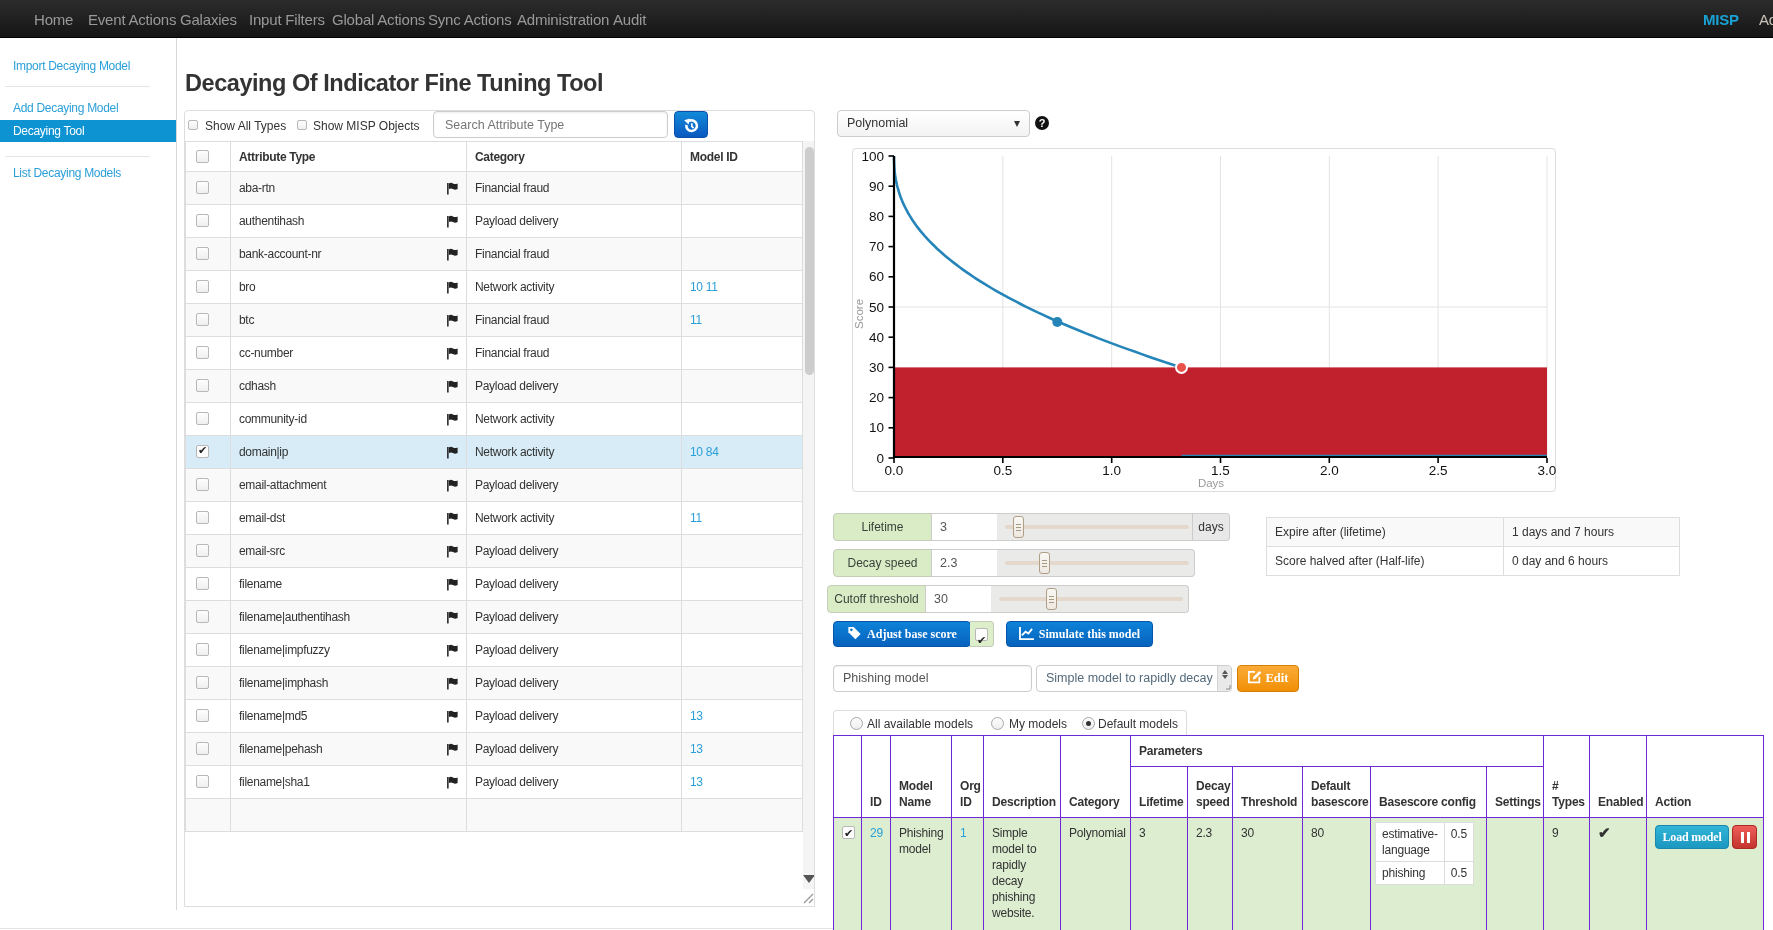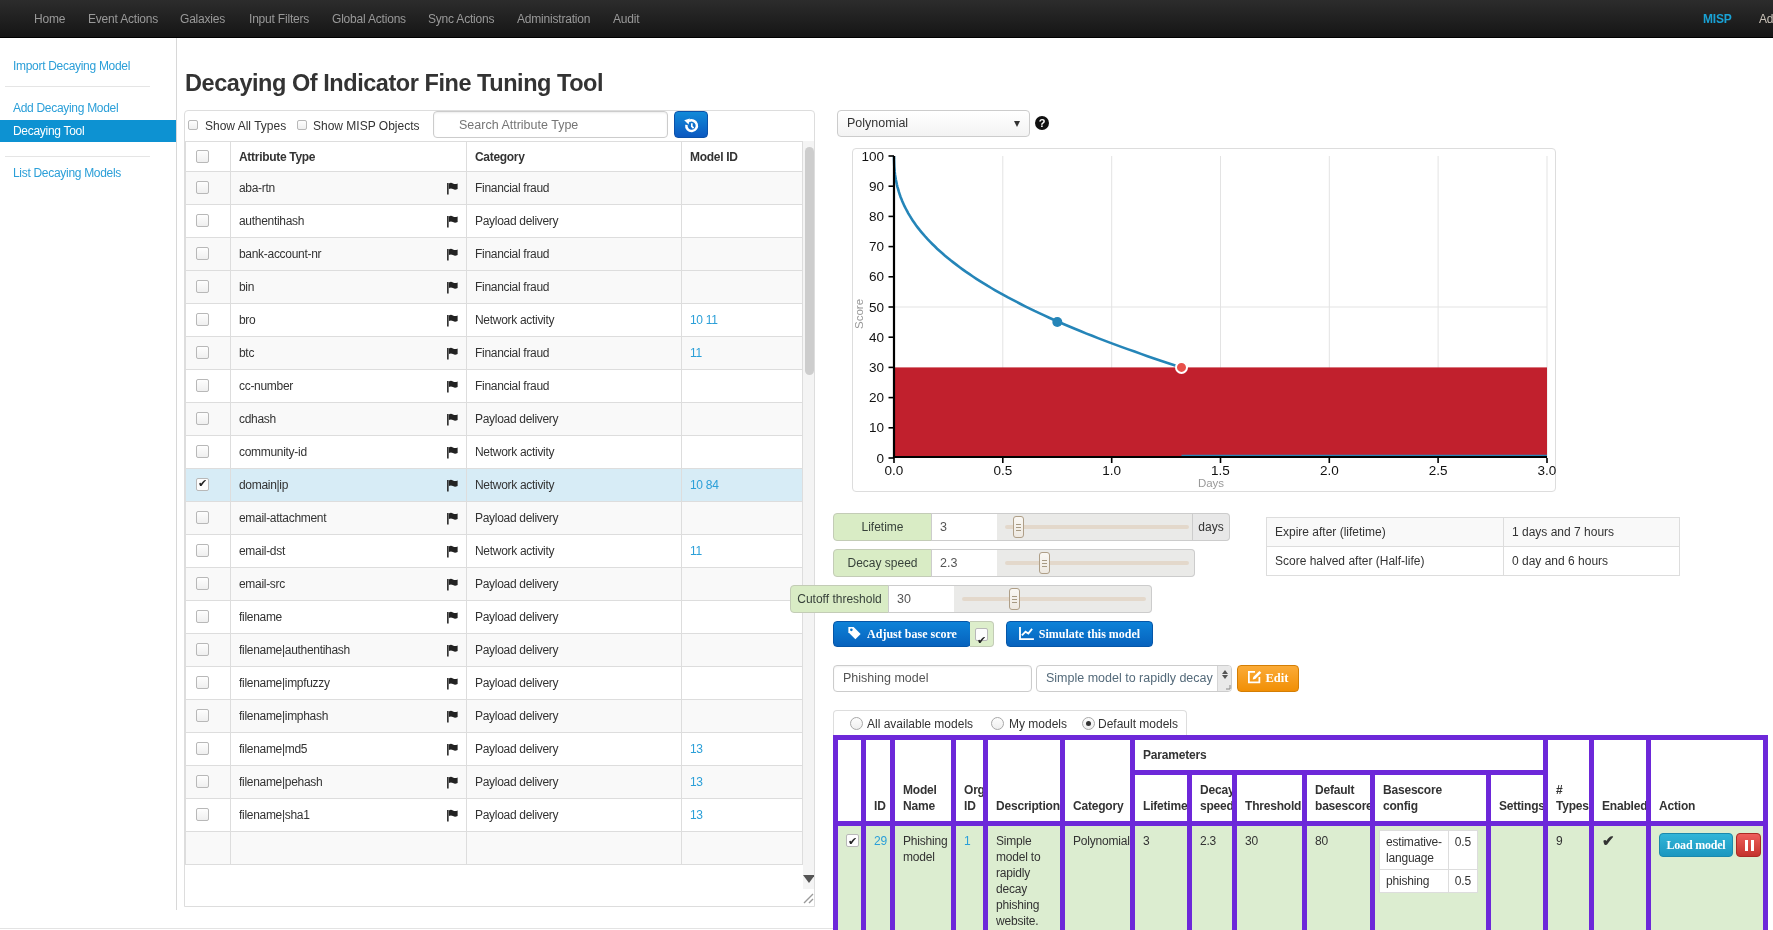--- a/index.html
+++ b/index.html
@@ -3,21 +3,21 @@
 <meta charset="utf-8">
 <style>
 * { margin:0; padding:0; box-sizing:border-box; }
 html,body { width:1773px; height:930px; overflow:hidden; background:#fff;
   font-family:"Liberation Sans", sans-serif; font-size:12px; color:#333; }
 a { color:#2b9fd8; text-decoration:none; }
 
 
 #navbar { position:absolute; left:0; top:0; width:1773px; height:38px;
   background:linear-gradient(#2c2c2c,#151515); border-bottom:1px solid #000; }
-#navbar .item { position:absolute; top:0; line-height:39px; color:#999; font-size:12px; letter-spacing:-0.2px; }
+#navbar .item { position:absolute; top:0; line-height:39px; color:#999; font-size:15px; letter-spacing:-0.2px; }
 #navbar .brand { color:#19a2d5; font-weight:bold; }
 #navbar .adm { color:#c9c2b8; }
 
 
 #sidebar { position:absolute; left:0; top:38px; width:177px; height:872px; border-right:1px solid #d8d8d8; }
 #sidebar a.lnk { position:absolute; left:13px; font-size:12px; letter-spacing:-0.3px; color:#2b9fd8; }
 #sidebar .divider { position:absolute; left:5px; width:145px; border-top:1px solid #e5e5e5; }
 #sidebar .active { position:absolute; left:0; top:82px; width:176px; height:22px;
   background:#0d92d2; color:#fff; font-size:12px; letter-spacing:-0.3px; line-height:22px; padding-left:13px; }
 
@@ -26,21 +26,21 @@
 
 
 #lpanel { position:absolute; left:184px; top:110px; width:631px; height:797px;
   border:1px solid #ddd; border-radius:4px 4px 0 0; overflow:hidden; }
 .cb { display:inline-block; width:13px; height:13px; border:1px solid #b8b8b8; border-radius:2px;
   background:linear-gradient(#fefefe,#efefef); vertical-align:-2px; }
 .cb.checked { position:relative; background:#fdfdfd; }
 .cb.checked:after { content:"\2714"; position:absolute; left:1px; top:-2px; font-size:11px; color:#222; }
 #searchrow { position:absolute; left:0; top:0; width:629px; height:29px; font-size:12px; }
 #searchinput { position:absolute; left:248px; top:0px; width:235px; height:27px;
-  border:1px solid #ccc; border-radius:4px; padding-left:25px; font-size:12.5px; color:#999;
+  border:1px solid #ccc; border-radius:4px; padding-left:11px; font-size:12.5px; color:#999;
   font-family:"Liberation Sans",sans-serif; box-shadow:inset 0 1px 2px rgba(0,0,0,.08); }
 #searchbtn { position:absolute; left:489px; top:0px; width:34px; height:27px; border-radius:4px;
   background:linear-gradient(#118ad8,#0b58c0); border:1px solid #0b51a8; }
 
 
 #atable { position:absolute; left:0; top:30px; width:617px; border-collapse:collapse; table-layout:fixed; font-size:12px; letter-spacing:-0.3px; }
 #atable th, #atable td { border:1px solid #ddd; padding:0 8px; height:33px; overflow:hidden; white-space:nowrap; text-align:left; }
 #atable th { font-weight:bold; height:30px; background:#fff; }
 #atable tr.odd td { background:#f9f9f9; }
 #atable tr.sel td { background:#d7ecf6; }
@@ -105,21 +105,21 @@
 
 
 #radiorow { position:absolute; left:833px; top:710px; width:354px; height:25px; background:#fff;
   border:1px solid #ddd; border-bottom:none; border-radius:4px 4px 0 0; font-size:12px; }
 .radio { position:absolute; top:6px; width:13px; height:13px; border-radius:50%;
   border:1px solid #a8a8a8; background:linear-gradient(#fdfdfd,#eee); }
 .radio.on:after { content:""; position:absolute; left:3px; top:3px; width:5px; height:5px; border-radius:50%; background:#333; }
 
 
 #mtable { position:absolute; left:833px; top:735px; width:930px; border-collapse:collapse; table-layout:fixed; font-size:12px; line-height:16px; letter-spacing:-0.2px; }
-#mtable th, #mtable td { border:5px solid #6d28d9; padding:7px 8px; vertical-align:top; text-align:left; overflow:hidden; }
+#mtable th, #mtable td { border:1px solid #6d28d9; padding:7px 8px; vertical-align:top; text-align:left; overflow:hidden; }
 #mtable th { font-weight:bold; color:#333; }
 #mtable td.g { background:#dcedd0; }
 #minitbl { border-collapse:collapse; background:#fff;border-radius:22px; }
 #minitbl td { border:1px solid #ddd; background:#fff; padding:3px 6px; font-size:12px; }
 
 #loadbtn { display:inline-block; width:74px; height:24px; border-radius:4px;
   background:linear-gradient(#31b5d8,#1b97c0); border:1px solid #1a89ad; color:#fff;
   font-family:"Liberation Serif",serif; font-weight:bold; font-size:12px; text-align:center; line-height:23px; }
 #pausebtn { display:inline-block; width:25px; height:24px; border-radius:4px; margin-left:3px;
   background:linear-gradient(#ee5f5b,#c4332d); border:1px solid #ab2a24; vertical-align:top; position:relative; }
@@ -195,29 +195,20 @@
           <td>authentihash<svg class="flag" width="12" height="13" viewBox="0 0 14 15">
               <path d="M1 1 L1 14.6" stroke="#222" stroke-width="1.8"></path>
               <path d="M2.2 1.6 C4 .6 5.5 .8 7 1.6 C8.5 2.4 10 2.6 12.4 1.6 L12.4 8.2 C10 9.2 8.5 9 7 8.2 C5.5 7.4 4 7.2 2.2 8.2 Z" fill="#222"></path>
             </svg></td>
           <td>Payload delivery</td>
           <td></td>
         </tr>
     <tr class="odd">
           <td style="padding-left:10px;"><span class="cb"></span></td>
           <td>bank-account-nr<svg class="flag" width="12" height="13" viewBox="0 0 14 15">
-              <path d="M1 1 L1 14.6" stroke="#222" stroke-width="1.8"></path>
-              <path d="M2.2 1.6 C4 .6 5.5 .8 7 1.6 C8.5 2.4 10 2.6 12.4 1.6 L12.4 8.2 C10 9.2 8.5 9 7 8.2 C5.5 7.4 4 7.2 2.2 8.2 Z" fill="#222"></path>
-            </svg></td>
-          <td>Financial fraud</td>
-          <td></td>
-        </tr>
-    <tr class="odd">
-          <td style="padding-left:10px;"><span class="cb"></span></td>
-          <td>bin<svg class="flag" width="12" height="13" viewBox="0 0 14 15">
               <path d="M1 1 L1 14.6" stroke="#222" stroke-width="1.8"></path>
               <path d="M2.2 1.6 C4 .6 5.5 .8 7 1.6 C8.5 2.4 10 2.6 12.4 1.6 L12.4 8.2 C10 9.2 8.5 9 7 8.2 C5.5 7.4 4 7.2 2.2 8.2 Z" fill="#222"></path>
             </svg></td>
           <td>Financial fraud</td>
           <td></td>
         </tr>
     <tr>
           <td style="padding-left:10px;"><span class="cb"></span></td>
           <td>bro<svg class="flag" width="12" height="13" viewBox="0 0 14 15">
               <path d="M1 1 L1 14.6" stroke="#222" stroke-width="1.8"></path>
@@ -444,21 +435,21 @@
   <div class="handle" style="left:180px;"></div>
   <div class="app" style="left:360px;">days</div>
 </div>
 <div class="sgroup" style="left:833px; top:549px; width:363px;">
   <div class="lab">Decay speed</div>
     <div class="val">2.3</div>
   <div class="sldz" style="width:198px; border-radius:0 4px 4px 0;"></div>
   <div class="track" style="left:172px; width:184px;"></div>
   <div class="handle" style="left:206px;"></div>
 </div>
-<div class="sgroup" style="left:790px; top:585px; width:363px;">
+<div class="sgroup" style="left:827px; top:585px; width:363px;">
   <div class="lab">Cutoff threshold</div>
     <div class="val">30</div>
   <div class="sldz" style="width:198px; border-radius:0 4px 4px 0;"></div>
   <div class="track" style="left:172px; width:184px;"></div>
   <div class="handle" style="left:219px;"></div>
 </div>
 
 <table id="infotbl">
   <tbody>
       <tr class="g">

